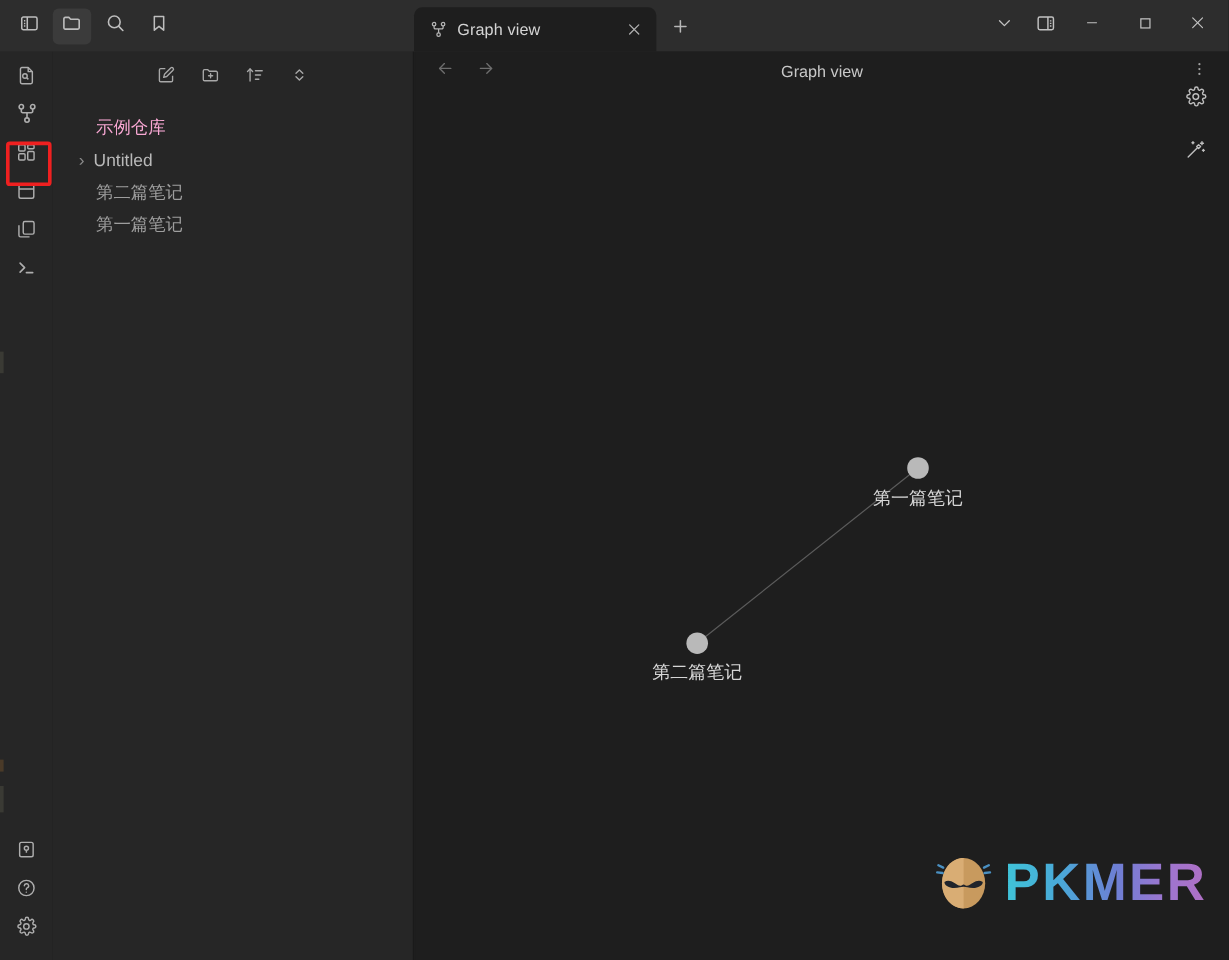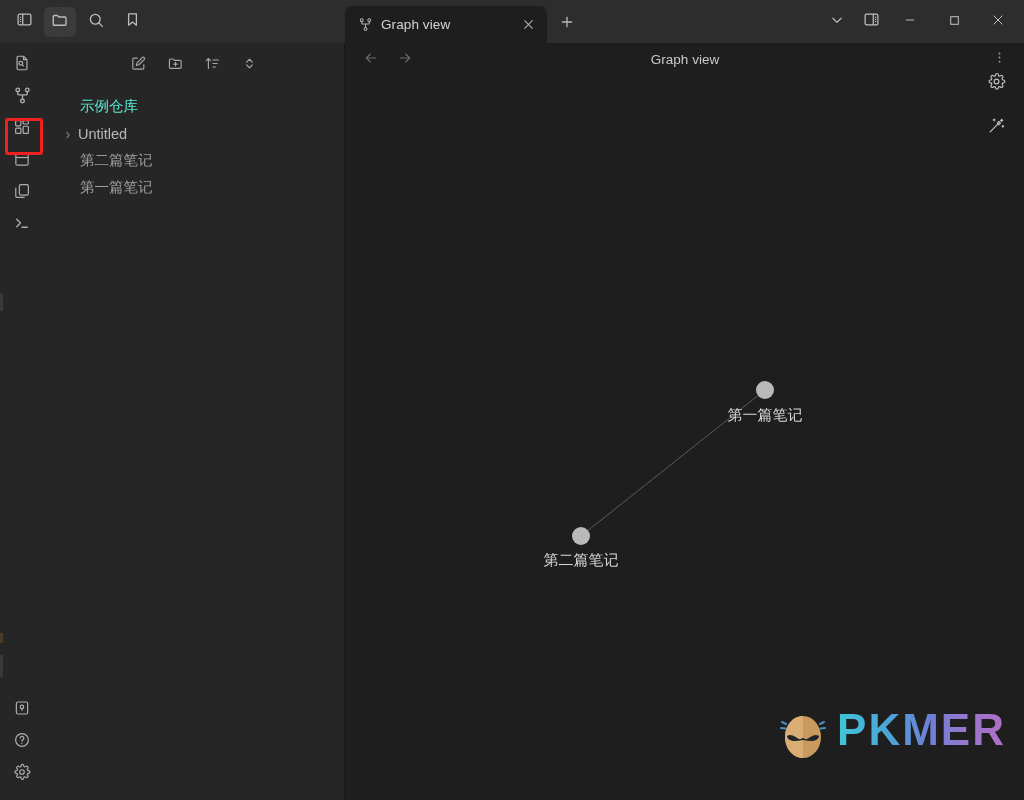--- a/index.html
+++ b/index.html
@@ -127,21 +127,21 @@
   }
   .tree { padding-top: 14px; }
   .tree-row {
     height: 27px;
     display: flex; align-items: center;
     padding-left: 24px;
     font-size: 14.5px;
     color: #9a9a9a;
     white-space: nowrap;
   }
-  .tree-row.vault { color: #5eead4; padding-left: 36px; }
+  .tree-row.vault { color: #f9a8d4; padding-left: 36px; }
   .tree-row.folder { color: #b9b9b9; padding-left: 14px; }
   .tree-row.note { padding-left: 36px; color: #9e9e9e; }
   .tw-chevron {
     width: 20px; display: flex; align-items: center; justify-content: center;
     color: #8a8a8a;
   }
 
   
   .main {
     position: absolute; left: 346px; top: 43px;
@@ -200,21 +200,21 @@
     transform: translateX(-50%);
     font-size: 15px;
     color: #d6d6d6;
     white-space: nowrap;
   }
 
   
   .watermark {
     position: absolute;
     right: 18px; bottom: 36px;
-    display: flex; align-items: flex-start; gap: 8px;
+    display: flex; align-items: center; gap: 8px;
     z-index: 6;
   }
   .pkmer-text {
     font-size: 44px;
     font-weight: bold;
     letter-spacing: 2px;
     background: linear-gradient(90deg, #3fc4d8 0%, #4aa8d8 28%, #6d7fd4 55%, #9b76d0 78%, #b06fc4 100%);
     -webkit-background-clip: text;
     background-clip: text;
     color: transparent;

